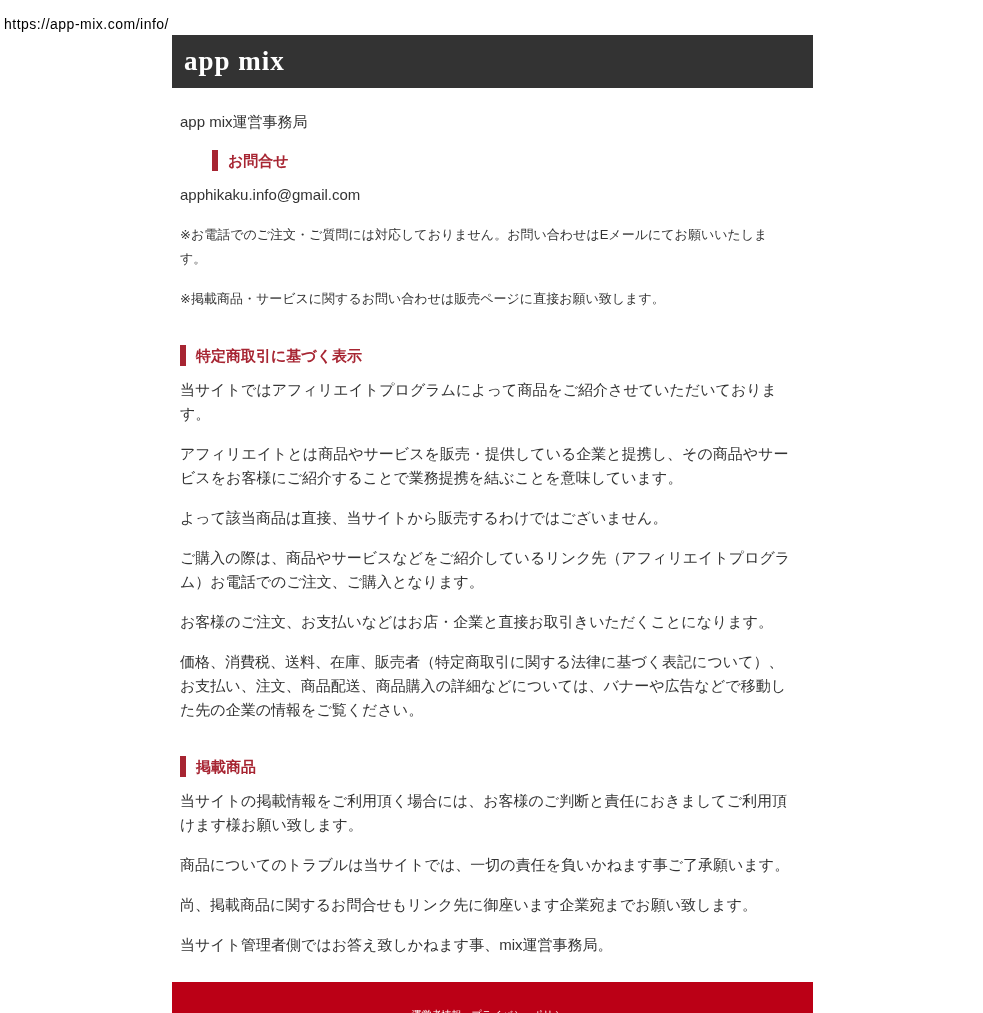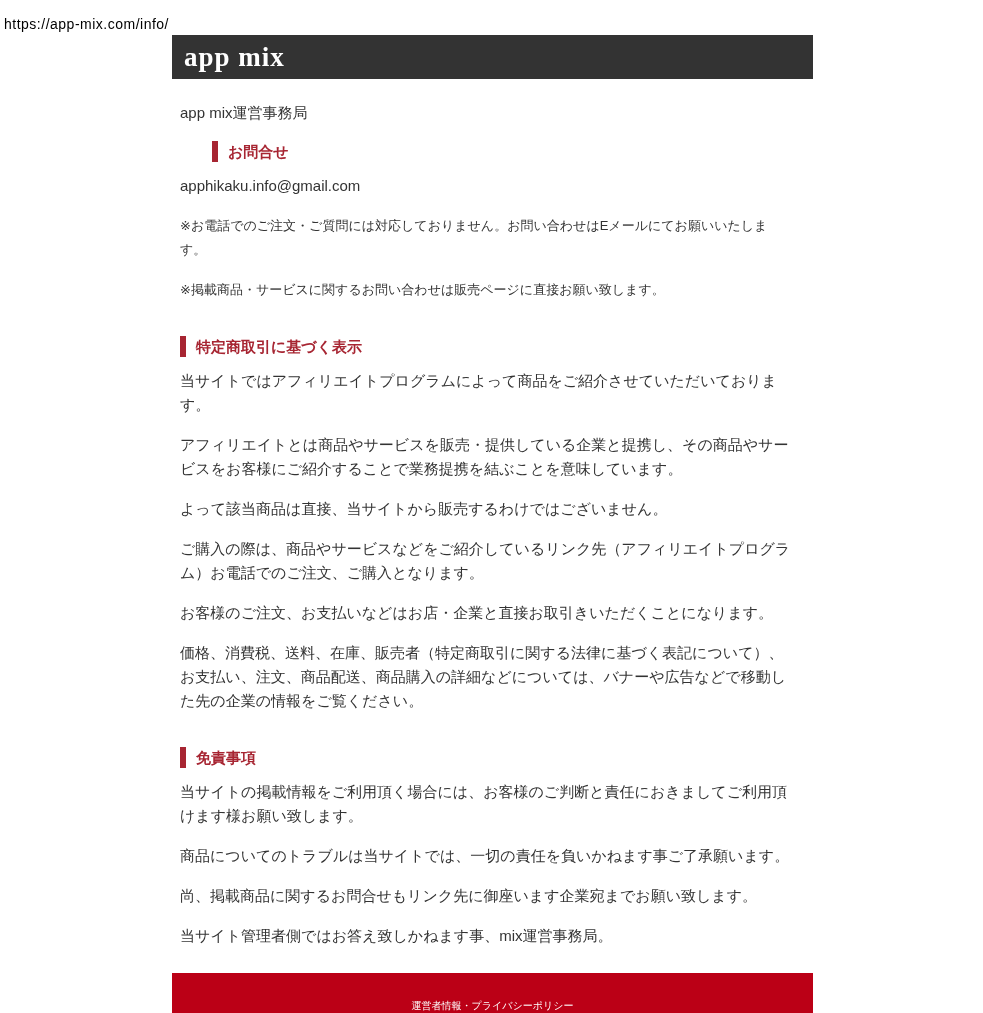--- a/index.html
+++ b/index.html
@@ -18,21 +18,21 @@
     margin: 16px 0 0 4px;
     height: 17px;
     letter-spacing: 0.5px;
   }
   .page-column {
     width: 641px;
     margin-left: 172px;
   }
   .site-header {
     background: #333333;
-    height: 44px;
+    height: 53px;
     margin-top: 2px;
     display: flex;
     align-items: center;
   }
   .site-title {
     font-family: "Liberation Serif", "DejaVu Serif", serif;
     font-weight: bold;
     font-size: 27px;
     color: #ffffff;
     padding-left: 12px;
@@ -115,21 +115,21 @@
 
     <p>当サイトではアフィリエイトプログラムによって商品をご紹介させていただいております。</p>
     <p>アフィリエイトとは商品やサービスを販売・提供している企業と提携し、その商品やサービスをお客様にご紹介することで業務提携を結ぶことを意味しています。</p>
     <p>よって該当商品は直接、当サイトから販売するわけではございません。</p>
     <p>ご購入の際は、商品やサービスなどをご紹介しているリンク先（アフィリエイトプログラム）お電話でのご注文、ご購入となります。</p>
     <p>お客様のご注文、お支払いなどはお店・企業と直接お取引きいただくことになります。</p>
     <p>価格、消費税、送料、在庫、販売者（特定商取引に関する法律に基づく表記について）、お支払い、注文、商品配送、商品購入の詳細などについては、バナーや広告などで移動した先の企業の情報をご覧ください。</p>
 
     <h2 class="section-heading">
       <span class="accent-bar"></span>
-      <span>免責事項</span>
+      <span>掲載商品</span>
     </h2>
 
     <p>当サイトの掲載情報をご利用頂く場合には、お客様のご判断と責任におきましてご利用頂けます様お願い致します。</p>
     <p>商品についてのトラブルは当サイトでは、一切の責任を負いかねます事ご了承願います。</p>
     <p>尚、掲載商品に関するお問合せもリンク先に御座います企業宛までお願い致します。</p>
     <p>当サイト管理者側ではお答え致しかねます事、mix運営事務局。</p>
 
   </div>
 
   <div class="site-footer">

